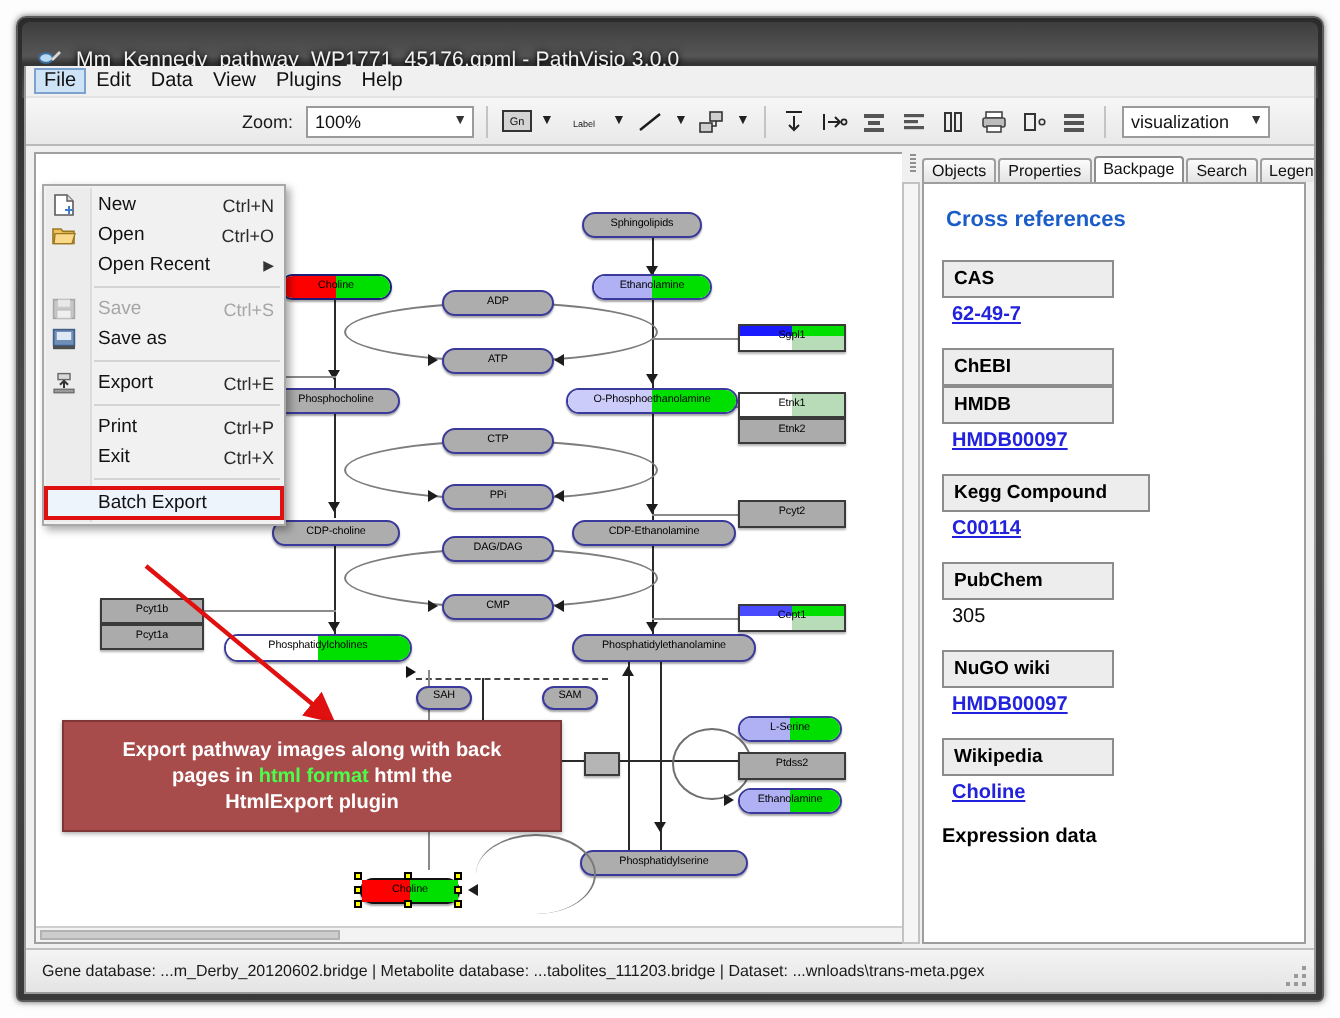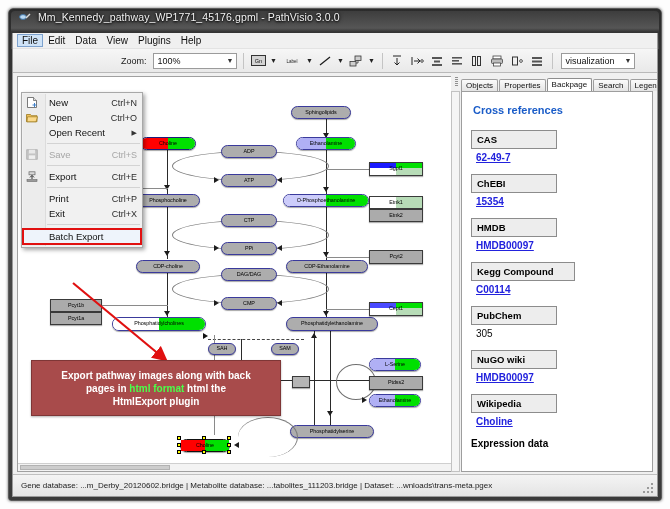--- a/index.html
+++ b/index.html
@@ -23,21 +23,21 @@
     border-radius: 5px 5px 3px 3px;
     background: linear-gradient(to bottom,#2b2b2b 0%,#4a4a4a 40%,#3a3a3a 100%);
     box-shadow: 0 0 3px rgba(0,0,0,.6);
     padding: 2px;
   }
   .titlebar {
     position: absolute;
     left: 2px; top: 2px; right: 2px; height: 38px;
     border-radius: 4px 4px 0 0;
     background: linear-gradient(to bottom,#3d3d3d 0%,#565656 45%,#343434 55%,#4e4e4e 100%);
-    display: flex; 
+    display: flex; align-items: center;
     overflow: hidden;
   }
   .title-ico {
     width: 14px; height: 14px; margin-left: 7px; margin-right: 6px;
     flex: none; position: relative;
   }
   .title-ico svg { display:block; }
   .title-text {
     color: #f2f2f2;
     font-size: 10.5px;
@@ -676,21 +676,20 @@
           <div class="dock-tab">Legend</div>
         </div>
         <div class="dock-left-scroll"></div>
         <div class="dock-panel">
           <div class="bp-title">Cross references</div>
 
           <div class="bp-head">CAS</div>
           <div class="bp-val"><a href="#">62-49-7</a></div>
 
           <div class="bp-head">ChEBI</div>
-          <div class="bp-val"><a href="#">15354</a></div>
 
           <div class="bp-head">HMDB</div>
           <div class="bp-val"><a href="#">HMDB00097</a></div>
 
           <div class="bp-head" style="width:104px">Kegg Compound</div>
           <div class="bp-val"><a href="#">C00114</a></div>
 
           <div class="bp-head">PubChem</div>
           <div class="bp-val">305</div>
 
@@ -754,20 +753,31 @@
             <svg width="12" height="11" viewBox="0 0 12 11">
               <rect x="0.8" y="0.8" width="10.4" height="9.4" fill="#c8c8c8" stroke="#a6a6a6" stroke-width=".8"></rect>
               <rect x="3" y="0.8" width="6" height="3.6" fill="#e8e8e8"></rect>
               <rect x="2.4" y="6" width="7.2" height="4.2" fill="#efefef" stroke="#bdbdbd" stroke-width=".6"></rect>
             </svg>
           </span>
           <span>Save</span>
           <span class="acc">Ctrl+S</span>
         </div>
 
+        <div class="mrow">
+          <span class="ic">
+            <svg width="12" height="11" viewBox="0 0 12 11">
+              <rect x="0.8" y="0.8" width="10.4" height="8" fill="#6f8fb8" stroke="#3f5d86" stroke-width=".8"></rect>
+              <rect x="2.4" y="2" width="7.2" height="4" fill="#dfe9f5"></rect>
+              <rect x="0.5" y="9" width="11" height="1.6" fill="#4e4e4e"></rect>
+            </svg>
+          </span>
+          <span>Save as</span>
+          <span class="acc"></span>
+        </div>
 
         <div class="msep"></div>
 
 
         <div class="mrow">
           <span class="ic">
             <svg width="12" height="11" viewBox="0 0 12 11">
               <rect x="3" y="0.8" width="6" height="3" fill="#d9d9d9" stroke="#666" stroke-width=".7"></rect>
               <path d="M6 8 v-3.4 M4 6.4 L6 4.4 L8 6.4" stroke="#333" stroke-width="1" fill="none"></path>
               <rect x="1" y="8.6" width="10" height="1.8" fill="#9a9a9a" stroke="#666" stroke-width=".6"></rect>

